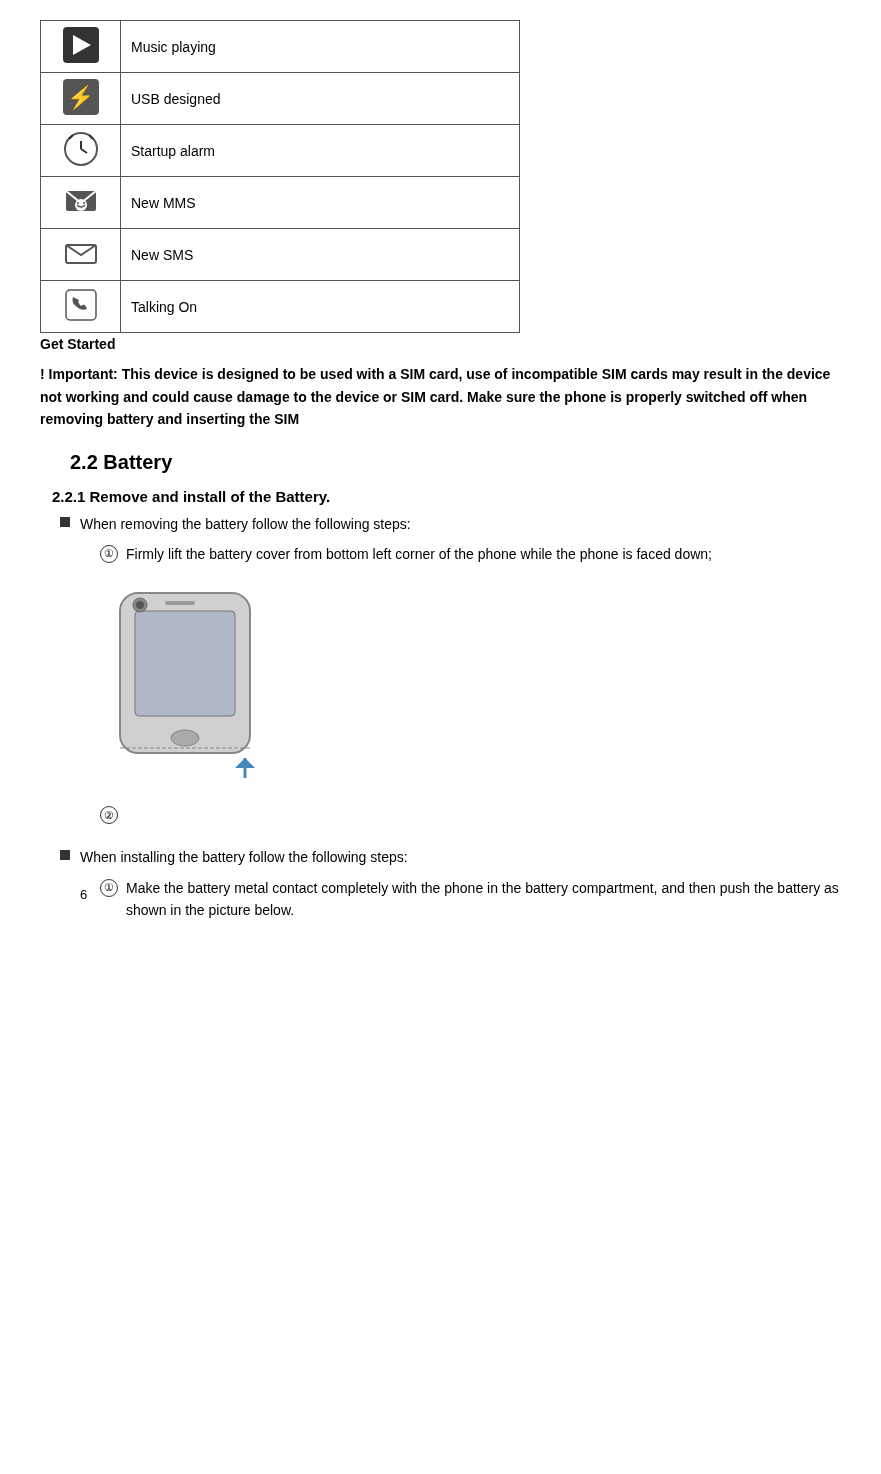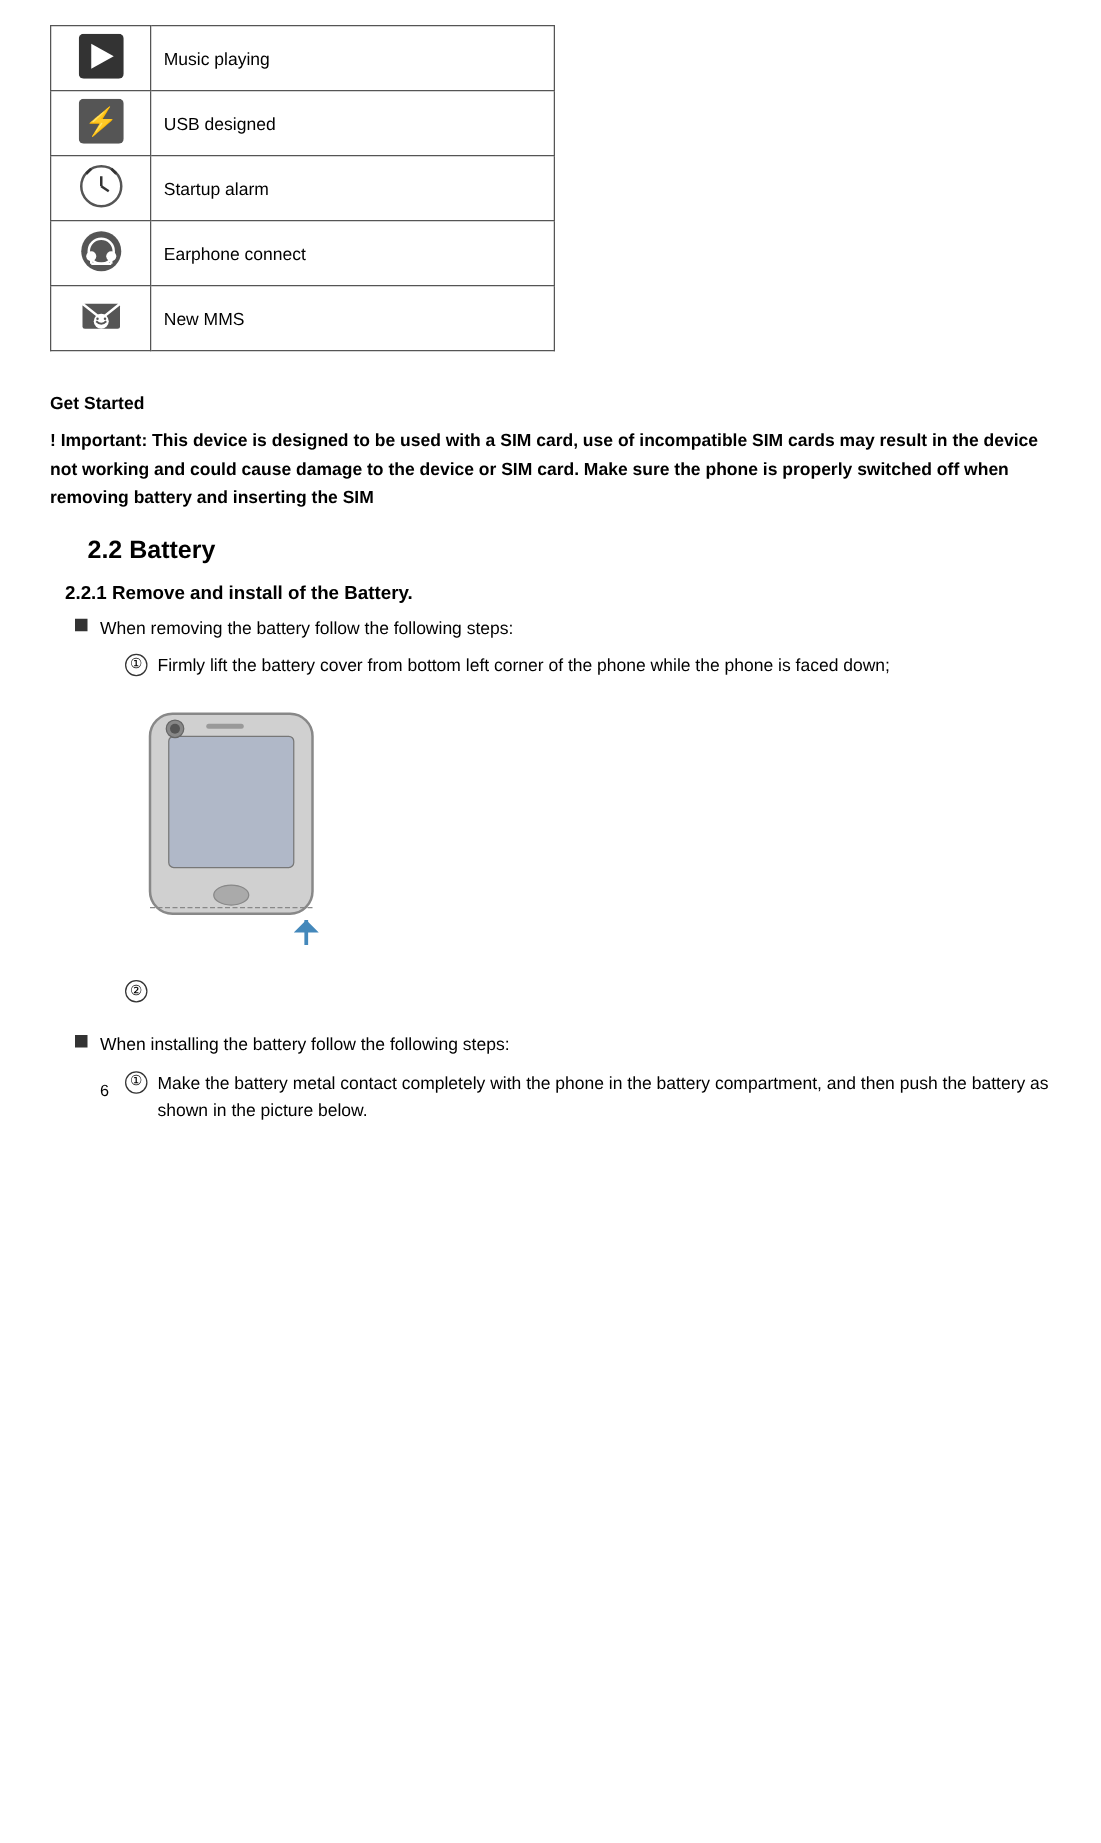--- a/index.html
+++ b/index.html
@@ -9,22 +9,21 @@
       font-size: 14px;
       color: #000000;
       width: 881px;
       min-height: 1474px;
       padding: 20px 40px 40px 40px;
     }
 
     
     .icon-table {
       border-collapse: collapse;
-      width: 404px;
-      margin-bottom: 30px;
+      width: 480px;
     }
     .icon-table td {
       border: 1px solid #555;
       padding: 6px 10px;
       vertical-align: middle;
     }
     .icon-table .icon-cell {
       width: 80px;
       text-align: center;
     }
@@ -144,41 +143,43 @@
               <circle cx="18" cy="18" r="16" fill="none" stroke="#555" stroke-width="2"></circle>
               <line x1="18" y1="10" x2="18" y2="18" stroke="#333" stroke-width="2"></line>
               <line x1="18" y1="18" x2="24" y2="22" stroke="#333" stroke-width="2"></line>
               <line x1="6" y1="8" x2="10" y2="4" stroke="#333" stroke-width="2"></line>
               <line x1="30" y1="8" x2="26" y2="4" stroke="#333" stroke-width="2"></line>
             </svg></td>
           <td class="desc-cell">Startup alarm</td>
         </tr>
         <tr>
           <td class="icon-cell"><svg width="36" height="36" viewBox="0 0 36 36">
-              <circle cx="18" cy="18" r="16" fill="#555"></circle>
-              <circle cx="18" cy="18" r="10" fill="none" stroke="white" stroke-width="2"></circle>
-              <circle cx="10" cy="22" r="4" fill="white"></circle>
-              <circle cx="26" cy="22" r="4" fill="white"></circle>
-              <line x1="10" y1="22" x2="10" y2="28" stroke="white" stroke-width="2"></line>
-              <line x1="26" y1="22" x2="26" y2="28" stroke="white" stroke-width="2"></line>
-              <line x1="10" y1="28" x2="26" y2="28" stroke="white" stroke-width="2"></line>
-            </svg></td>
-          <td class="desc-cell">Earphone connect</td>
-        </tr>
-        <tr>
-          <td class="icon-cell"><svg width="36" height="36" viewBox="0 0 36 36">
               <rect x="3" y="8" width="30" height="20" rx="2" fill="#555"></rect>
               <polyline points="3,8 18,20 33,8" fill="none" stroke="white" stroke-width="2"></polyline>
               <circle cx="18" cy="22" r="6" fill="white"></circle>
               <path d="M14,22 Q18,26 22,22" fill="none" stroke="#555" stroke-width="1.5"></path>
               <circle cx="15" cy="20" r="1" fill="#555"></circle>
               <circle cx="21" cy="20" r="1" fill="#555"></circle>
             </svg></td>
           <td class="desc-cell">New MMS</td>
         </tr>
+        <tr>
+          <td class="icon-cell"><svg width="36" height="36" viewBox="0 0 36 36">
+              <rect x="3" y="10" width="30" height="18" rx="2" fill="none" stroke="#555" stroke-width="2"></rect>
+              <polyline points="3,10 18,20 33,10" fill="none" stroke="#555" stroke-width="2"></polyline>
+            </svg></td>
+          <td class="desc-cell">New SMS</td>
+        </tr>
+        <tr>
+          <td class="icon-cell"><svg width="36" height="36" viewBox="0 0 36 36">
+              <rect x="3" y="3" width="30" height="30" rx="4" fill="none" stroke="#555" stroke-width="1.5"></rect>
+              <path d="M10,10 Q8,16 14,20 Q18,24 24,22 L22,18 Q20,17 18,19 Q14,15 16,13 Z" fill="#555"></path>
+            </svg></td>
+          <td class="desc-cell">Talking On</td>
+        </tr>
       </tbody>
   </table>
 
   
   <div class="get-started">
     <p class="bold-line">Get Started</p>
     <p class="bold-line">! Important: This device is designed to be used with a SIM card, use of incompatible SIM cards may result in the device not working and could cause damage to the device or SIM card. Make sure the phone is properly switched off when removing battery and inserting the SIM</p>
   </div>
 
   

